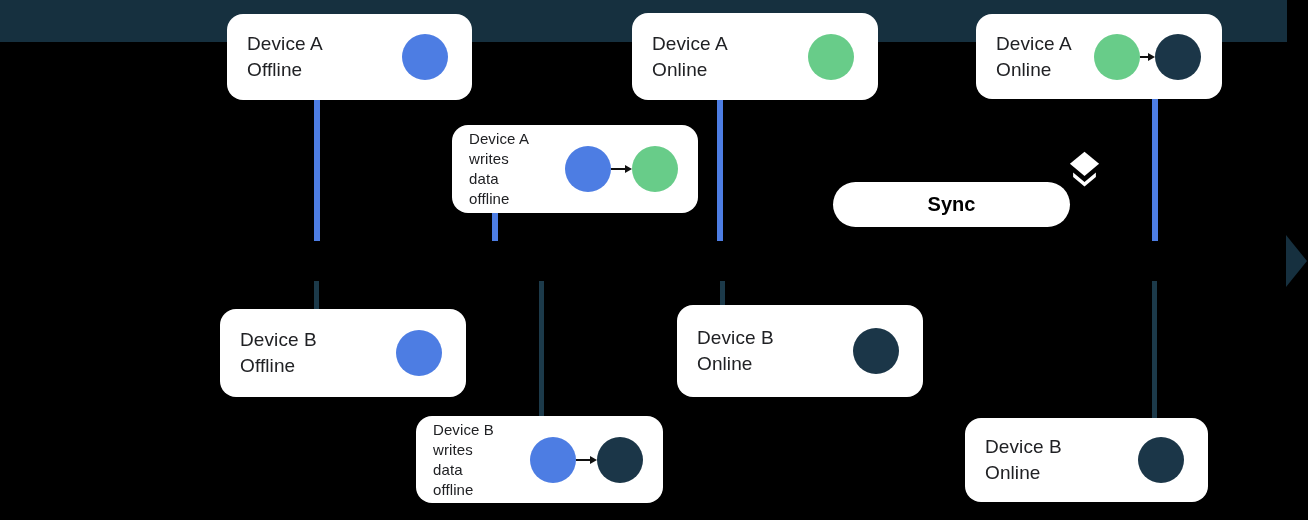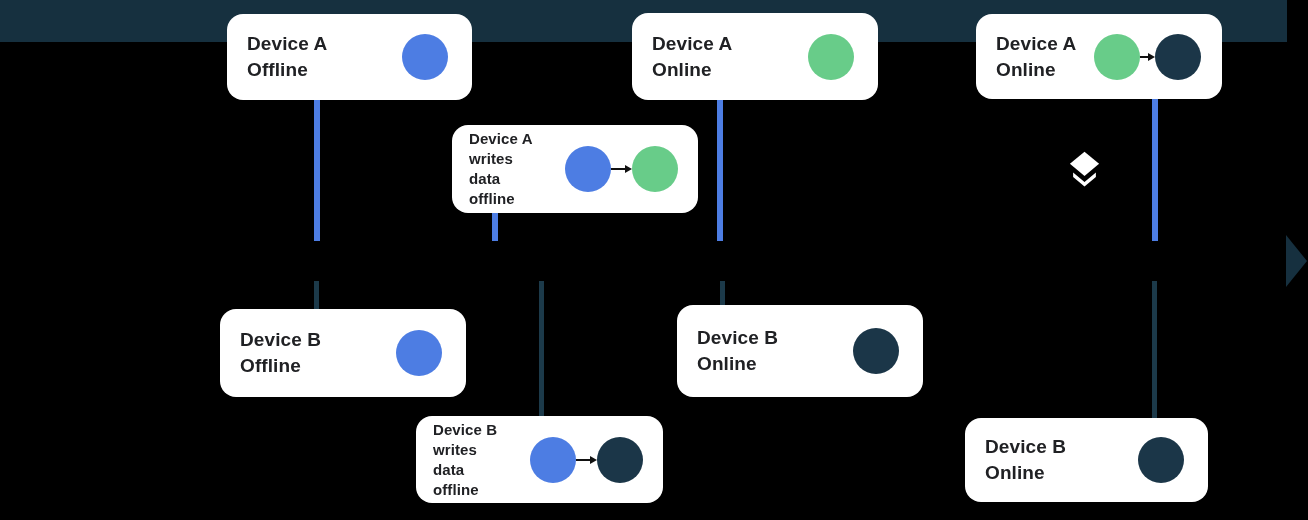--- a/index.html
+++ b/index.html
@@ -23,21 +23,21 @@
   .conn-b1{left:314px;top:281px;width:5px;height:30px;}
   .conn-b2{left:539px;top:281px;width:5px;height:137px;}
   .conn-b3{left:720px;top:281px;width:5px;height:26px;}
   .conn-b4{left:1152px;top:281px;width:5px;height:139px;}
   
   .card{
     position:absolute;background:#fff;border-radius:16px;
     display:flex;align-items:center;justify-content:space-between;
     box-sizing:border-box;padding:0 24px 0 20px;
   }
-  .card .txt{font-size:19px;line-height:26px;font-weight:700;letter-spacing:.1px;}
+  .card .txt{font-size:19px;line-height:26px;font-weight:400;letter-spacing:.1px;}
   .card.small{padding:0 20px 0 17px;}
   .card.small .txt{font-size:15px;line-height:20px;}
   .c0{left:227px;top:14px;width:245px;height:86px;}
   .c1{left:452px;top:125px;width:246px;height:88px;}
   .c2{left:632px;top:13px;width:246px;height:87px;}
   .c3{left:976px;top:14px;width:246px;height:85px;padding-right:21px;}
   .c4{left:220px;top:309px;width:246px;height:88px;}
   .c5{left:416px;top:416px;width:247px;height:87px;}
   .c6{left:677px;top:305px;width:246px;height:92px;}
   .c7{left:965px;top:418px;width:243px;height:84px;}
@@ -165,18 +165,21 @@
   <div class="card c7">
     <div class="txt">
       <div>Device B</div>
       <div>Online</div>
     </div>
     <div class="dots">
       <div class="dot" style="background-color: rgb(27, 54, 72);"></div>
     </div>
   </div>
 
+  <button class="sync-pill">
+    <span>Sync</span>
+  </button>
   <svg class="layers" viewBox="0 0 24 25" xmlns="http://www.w3.org/2000/svg">
     <path d="M12 1 L22 9.3 12 17.6 2 9.3 Z" style="fill: rgb(255, 255, 255);"></path>
     <path d="M4.2 15.2 L12 21.7 19.8 15.2 19.8 18.4 12 24.9 4.2 18.4 Z" style="fill: rgb(255, 255, 255);"></path>
   </svg>
 
 </div>
 
 </body></html>

